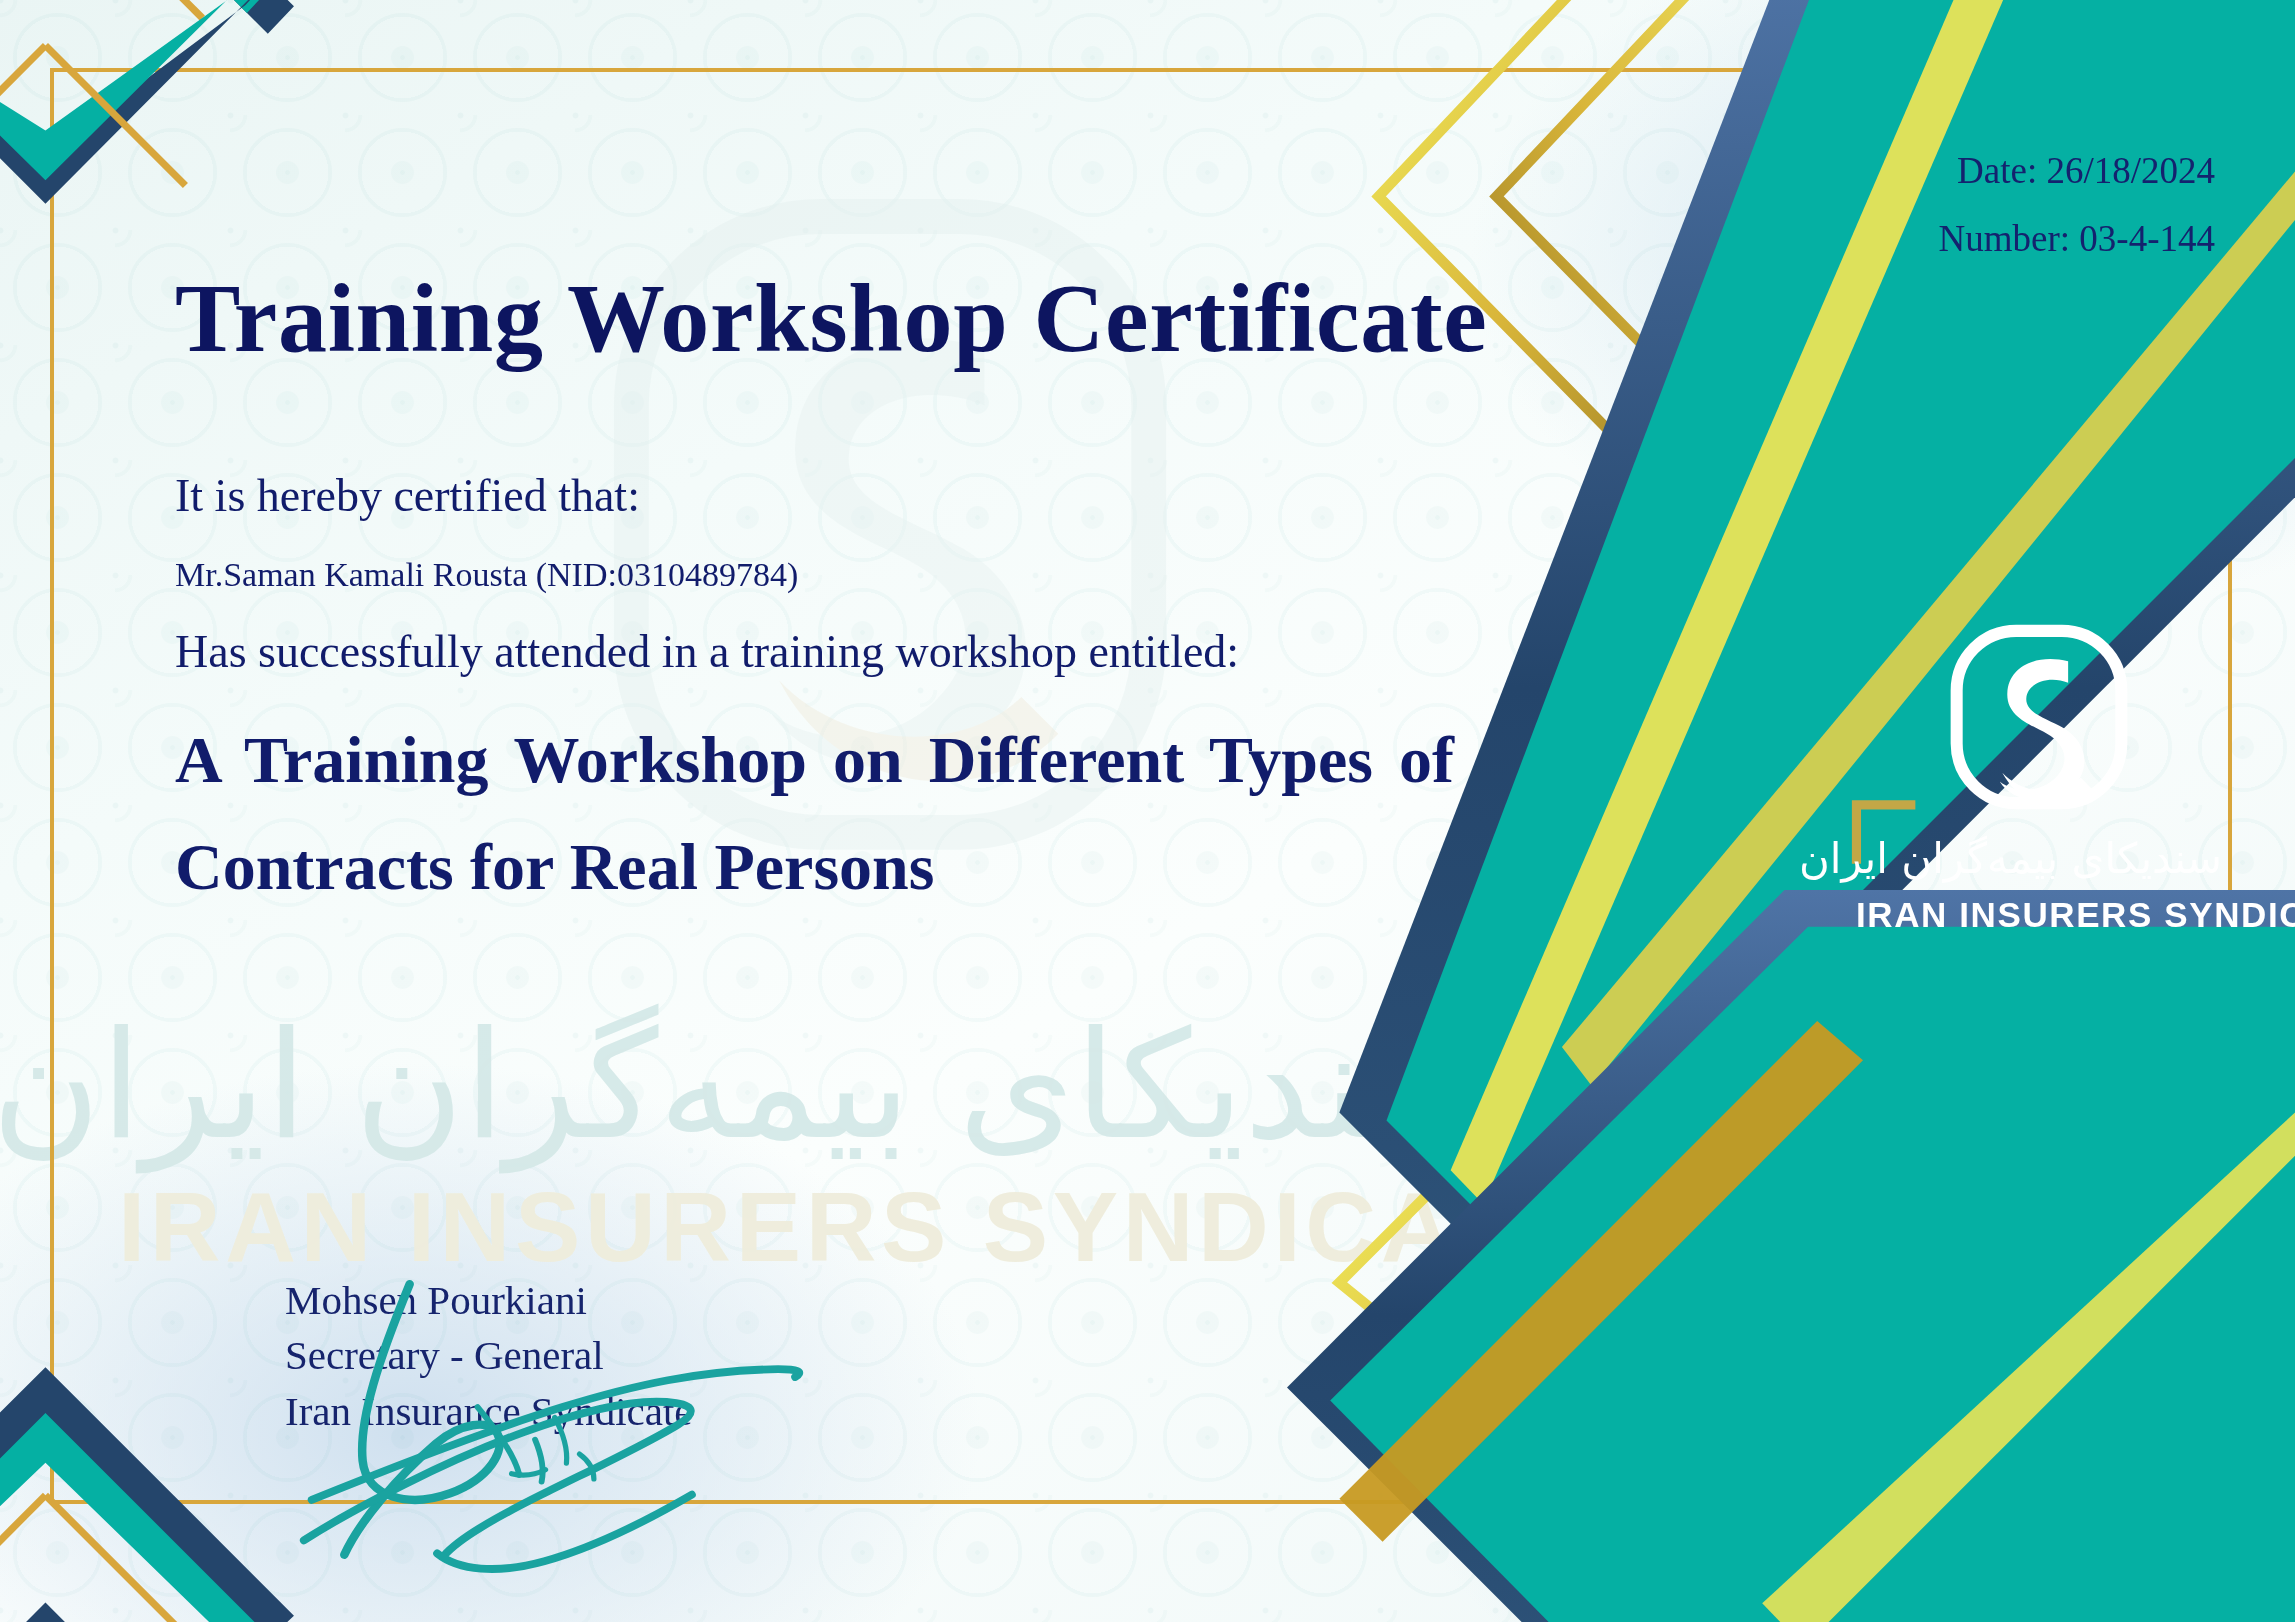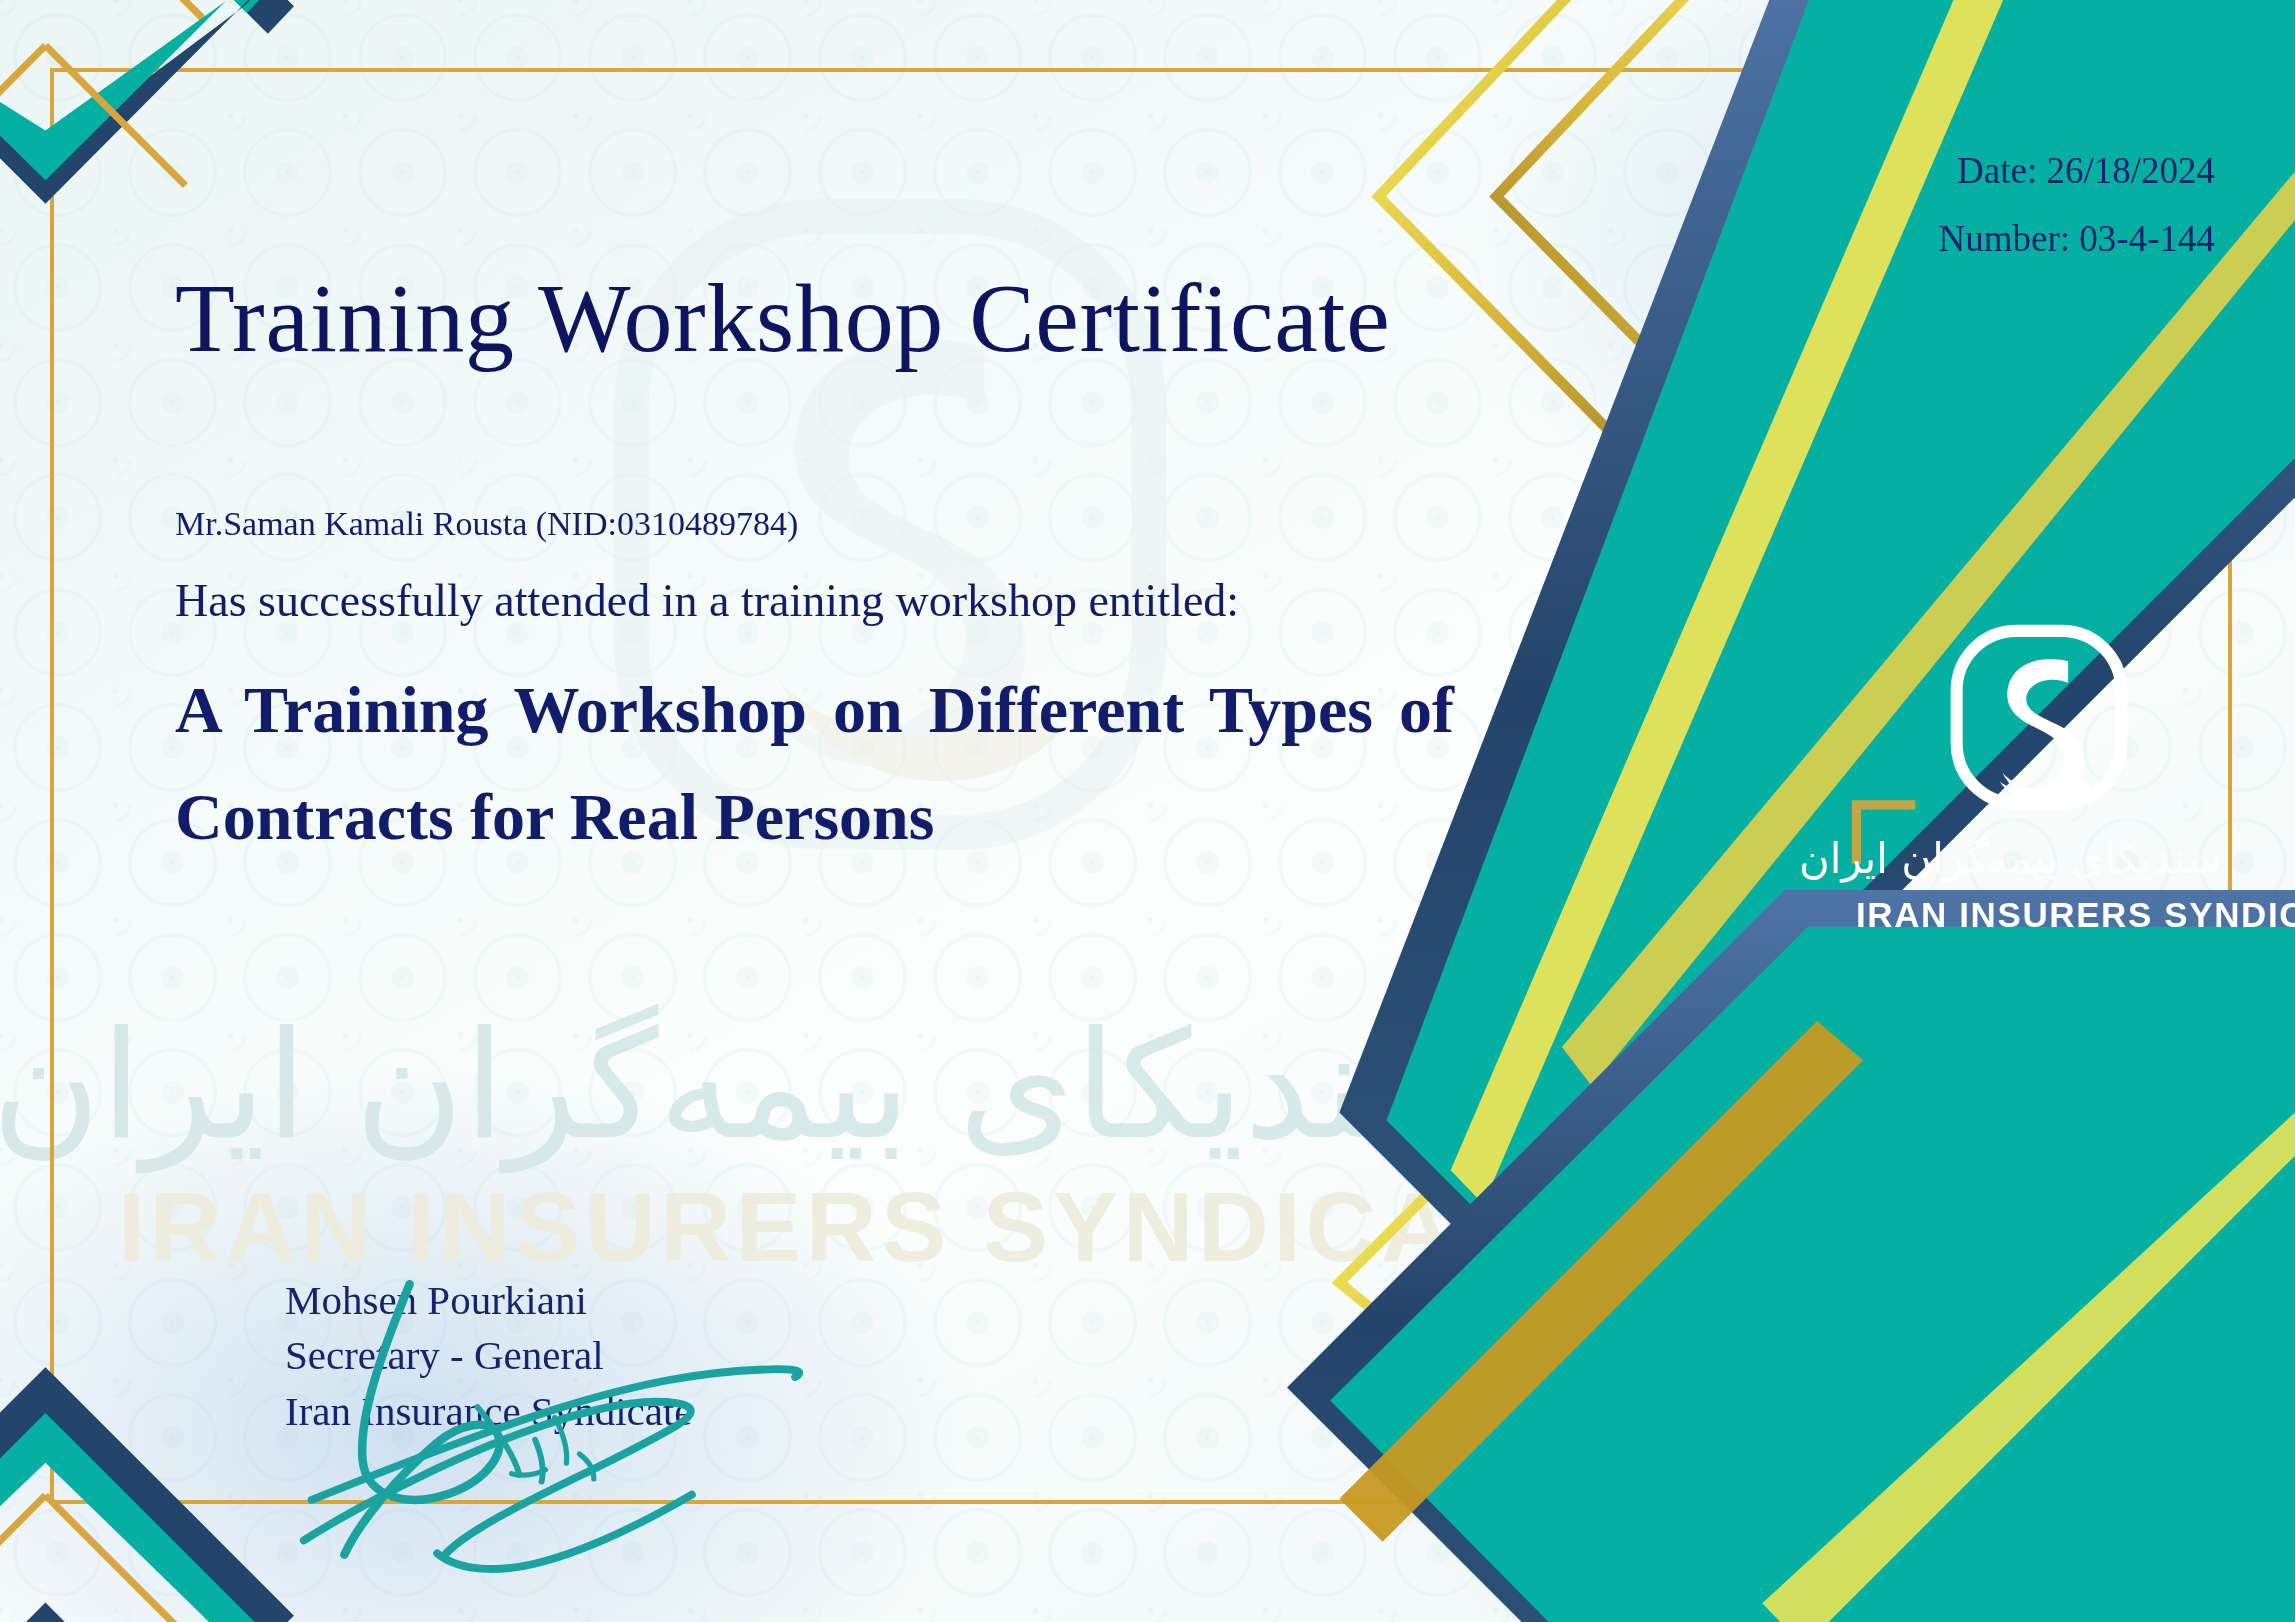--- a/index.html
+++ b/index.html
@@ -73,21 +73,21 @@
   }
   .meta{
     position:absolute;right:80px;text-align:right;
     font-size:37px;color:#14226e;white-space:nowrap;margin-top:31px;
   }
   .meta-date{top:118px;}
   .meta-num{top:186px;}
 
   .title{
     position:absolute;left:175px;top:262px;
-    font-size:98px;font-weight:400;color:#0d1560;
+    font-size:98px;font-weight:700;color:#0d1560;
     letter-spacing:0.7px;white-space:nowrap;
   }
 
   .body-block{position:absolute;left:175px;top:471px;width:1283px;color:#111c6b;}
   .ln{margin:0;}
   .ln-reg{font-size:46px;line-height:1.1;font-weight:400;}
   .ln-bold{font-size:34px;line-height:1.12;font-weight:400;}
   .ln-wsTitle{
     font-size:66px;font-weight:700;line-height:1.62;
     text-align:justify;text-align-last:justify;width:1279px;
@@ -208,20 +208,21 @@
     <polyline points="1090,1320 1090,1230 1180,1230" fill="none" stroke="#d8a63c" stroke-width="14" opacity=".9"></polyline>
   </svg>
 
 
   <div class="meta meta-date">Date: 26/18/2024</div>
   <div class="meta meta-num">Number: 03-4-144</div>
 
   <div class="title">Training Workshop Certificate</div>
 
   <div class="body-block">
+    <p class="ln ln-reg">It is hereby certified that:</p>
     <div class="sp1"></div>
     <p class="ln ln-bold">Mr.Saman Kamali Rousta (NID:0310489784)</p>
     <div class="sp2"></div>
     <p class="ln ln-reg">Has successfully attended in a training workshop entitled:</p>
     <div class="sp3"></div>
     <p class="ln ln-wsTitle">A Training Workshop on Different Types of</p>
     <p class="ln ln-wsTitle last">Contracts for Real Persons</p>
     <div class="sp4"></div>
   </div>
 

